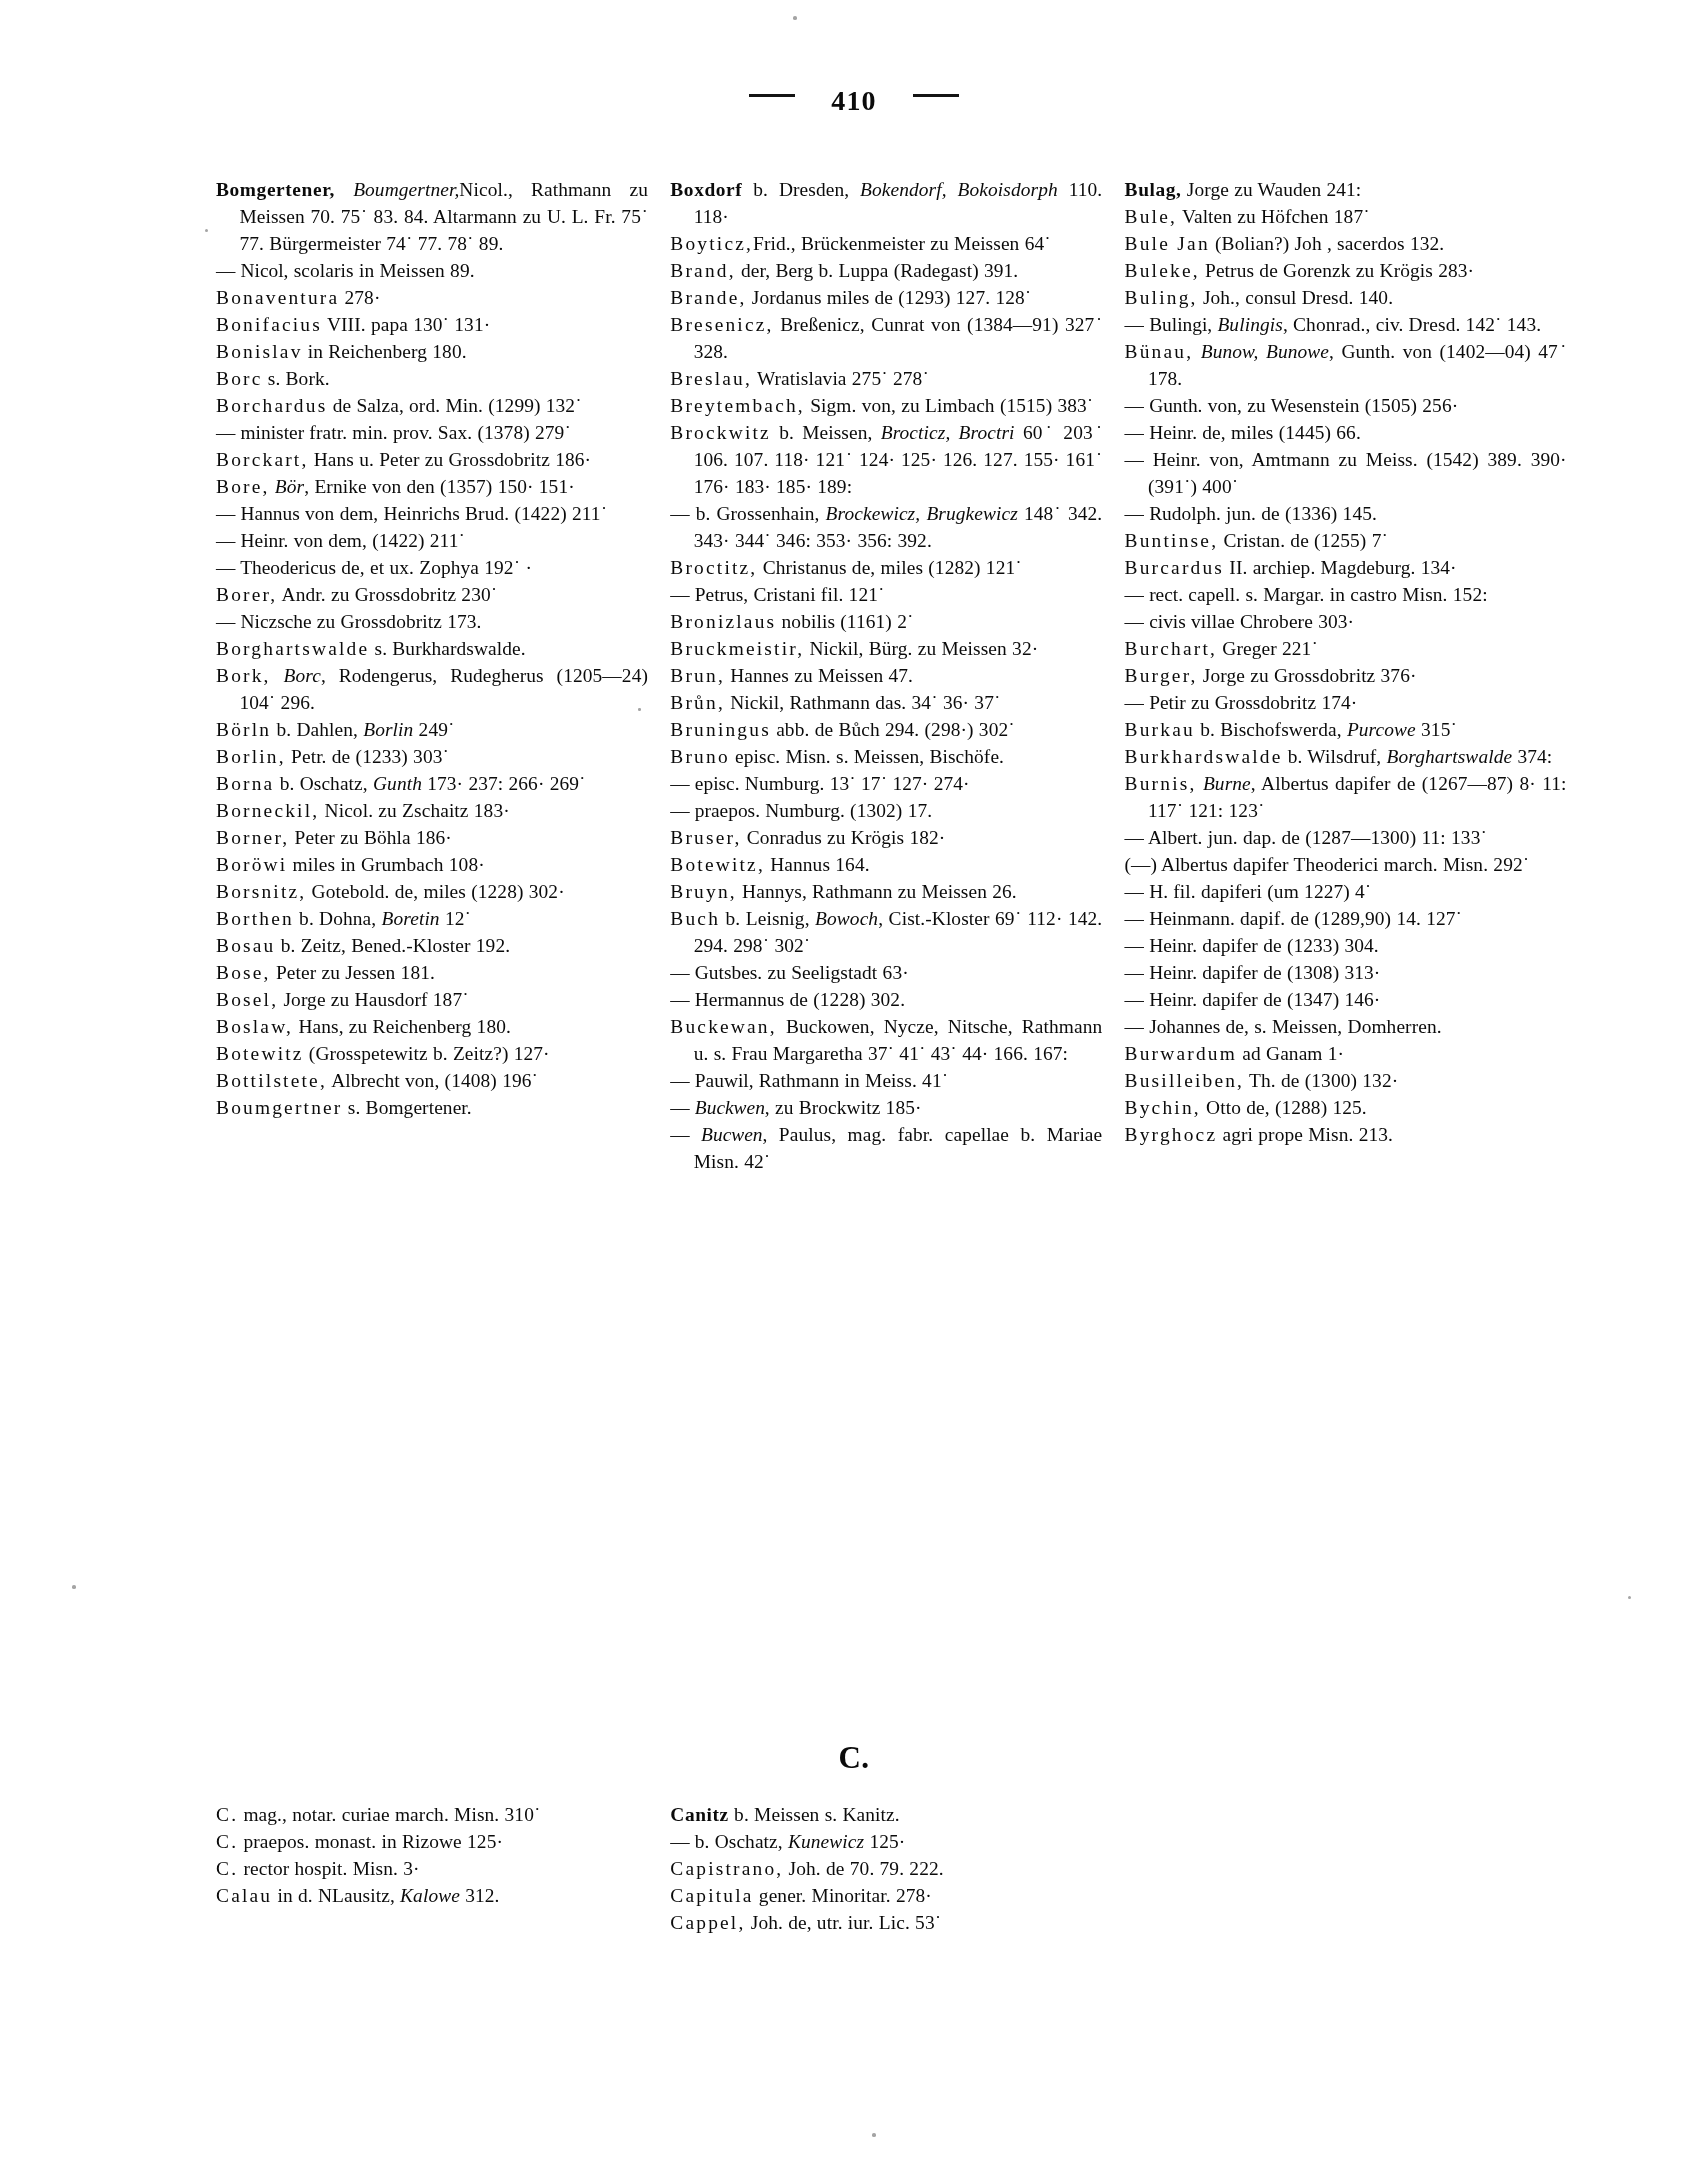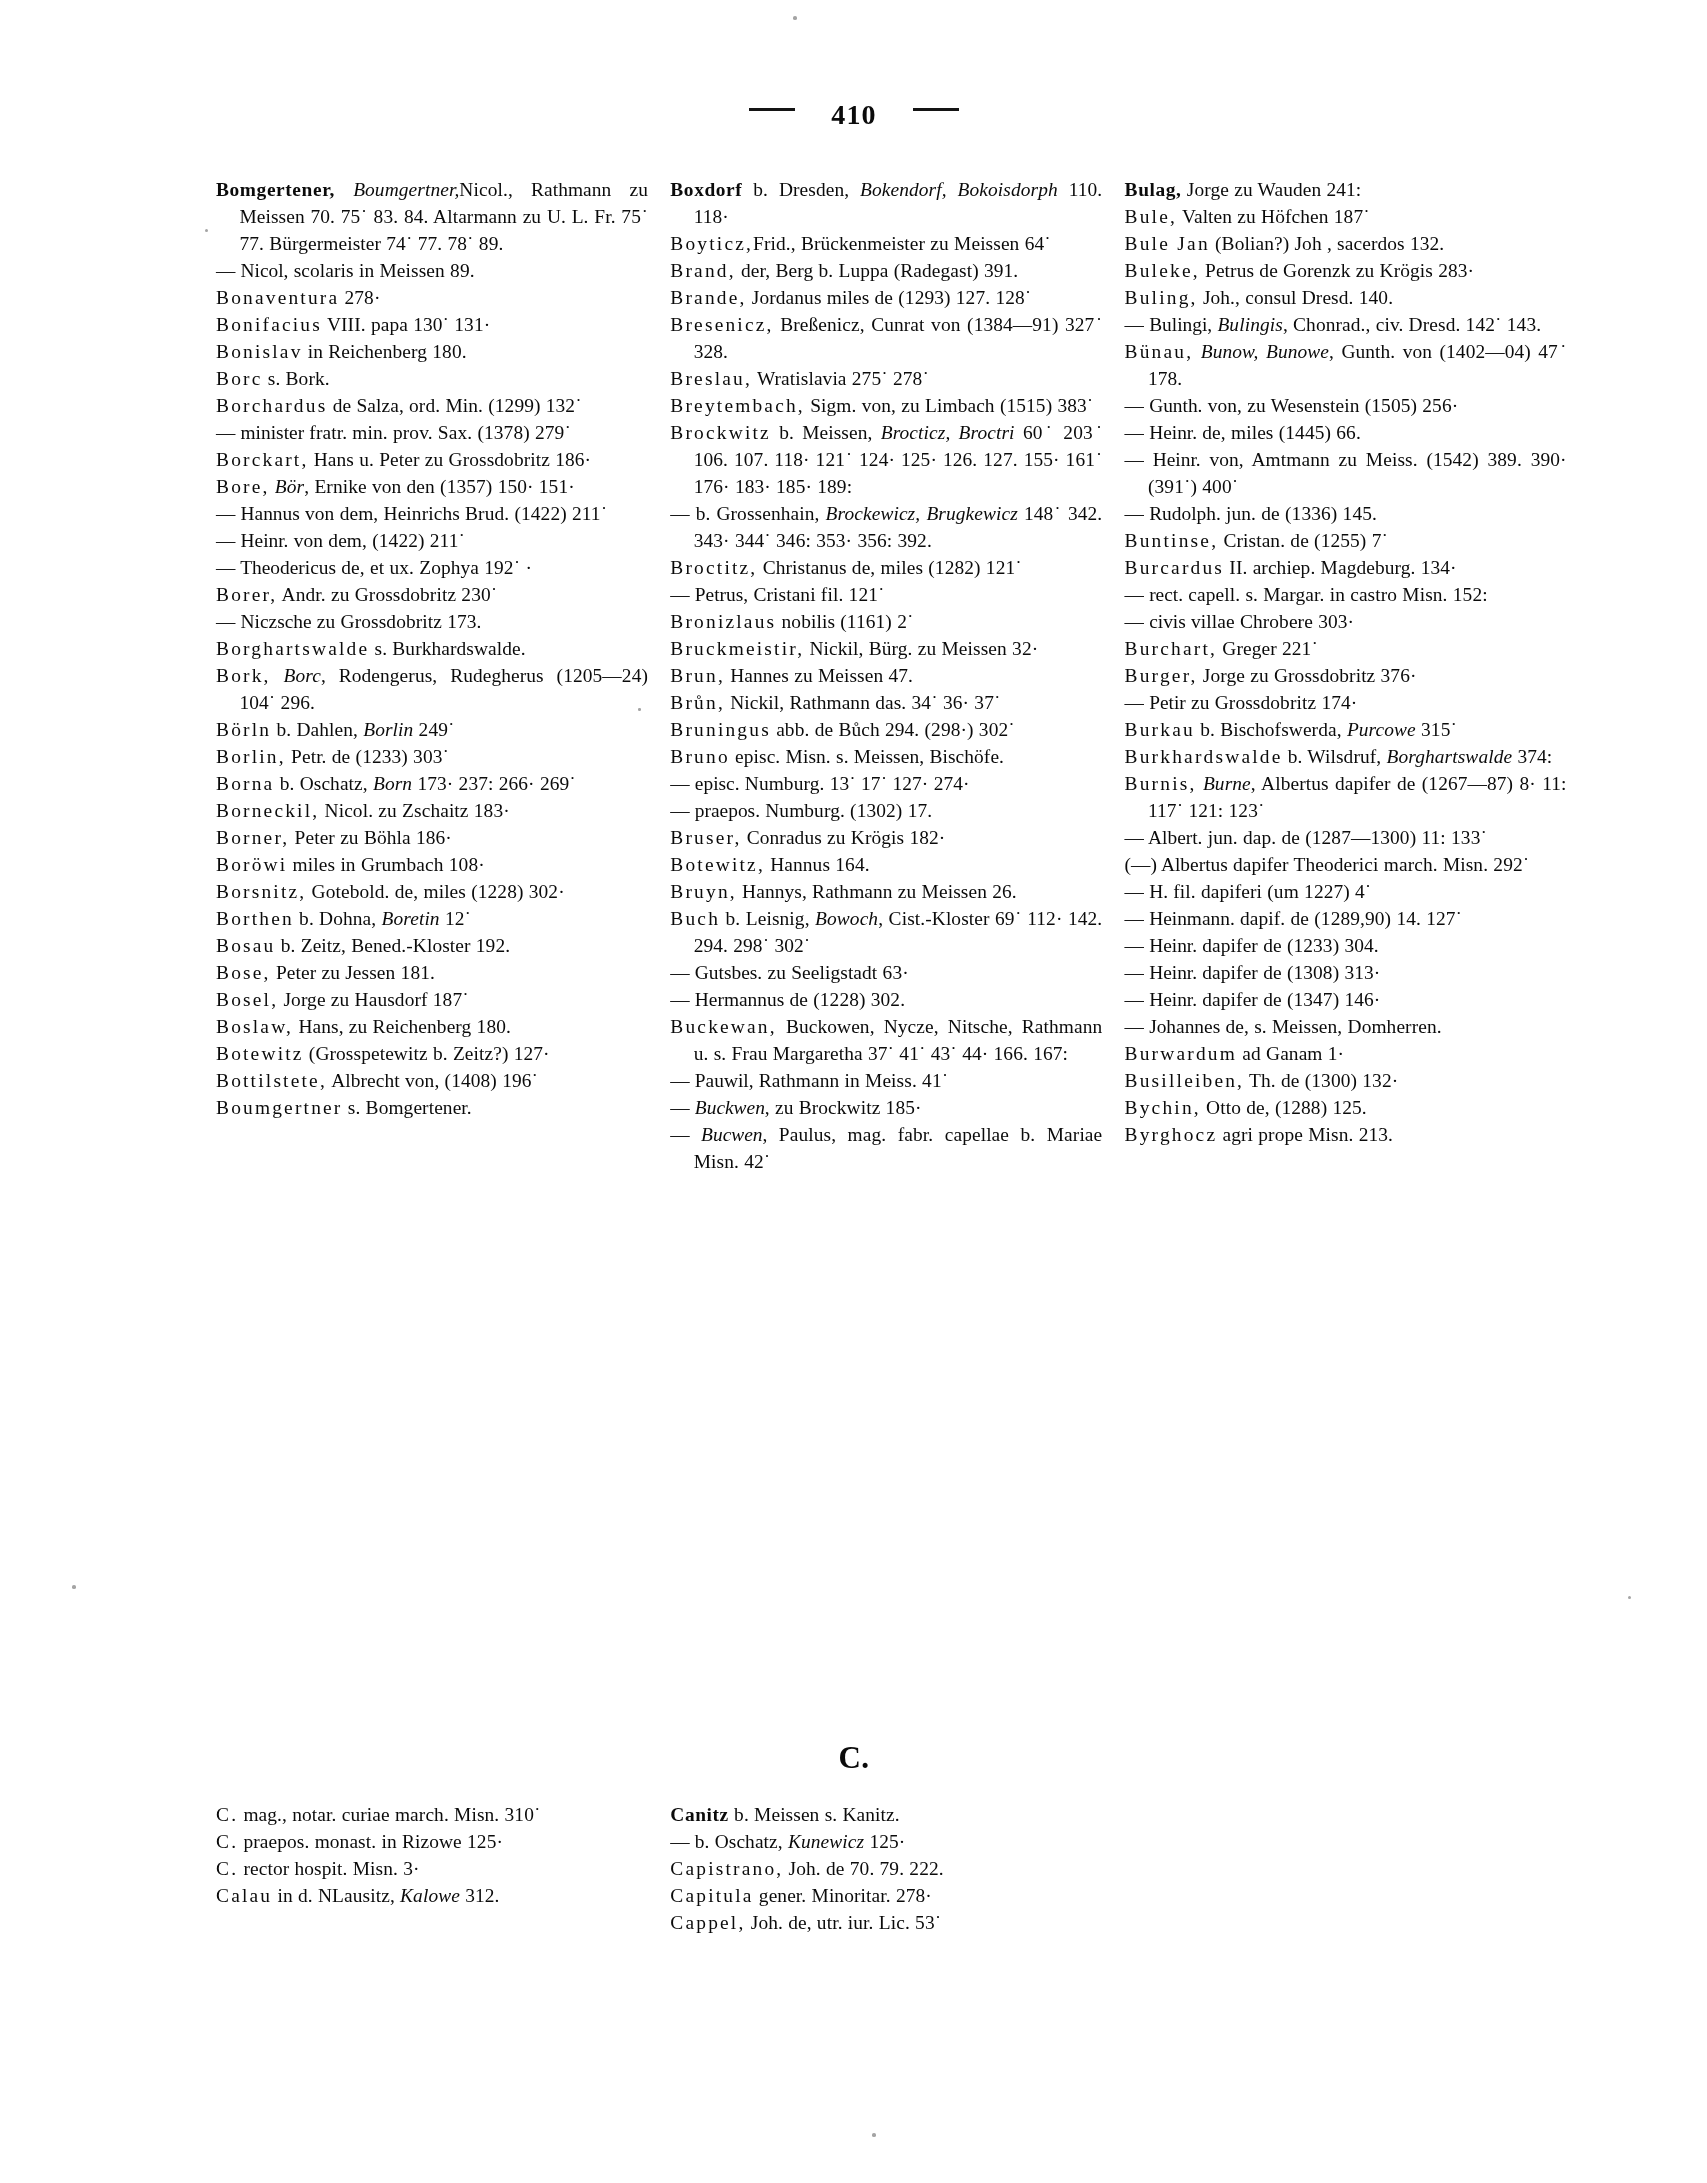--- a/index.html
+++ b/index.html
@@ -19,21 +19,21 @@
     position: absolute;
     left: 0; top: 0;
     width: 1708px;
     height: 2183px;
   }
 
   
   .runhead {
     position: absolute;
     left: 0;
-    top: 99px;
+    top: 85px;
     width: 1708px;
     text-align: center;
     display: flex;
     justify-content: center;
     align-items: center;
     gap: 36px;
   }
   .runhead .rule {
     display: inline-block;
     width: 46px;
@@ -134,21 +134,21 @@
         <p class="entry"><span class="sp">Bore,</span><span> <i>Bör</i>, Ernike von den (1357) 150· 151·</span></p>
         <p class="entry"><span class="dash">— Hannus</span><span> von dem, Heinrichs Brud. (1422) 211˙</span></p>
         <p class="entry"><span class="dash">— Heinr.</span><span> von dem, (1422) 211˙</span></p>
         <p class="entry"><span class="dash">— Theodericus</span><span> de, et ux. Zophya 192˙ ·</span></p>
         <p class="entry"><span class="sp">Borer,</span><span> Andr. zu Grossdobritz 230˙</span></p>
         <p class="entry"><span class="dash">— Niczsche</span><span> zu Grossdobritz 173.</span></p>
         <p class="entry"><span class="sp">Borghartswalde</span><span> s. Burkhardswalde.</span></p>
         <p class="entry"><span class="sp">Bork,</span><span> <i>Borc</i>, Rodengerus, Rudegherus (1205—24) 104˙ 296.</span></p>
         <p class="entry"><span class="sp">Börln</span><span> b. Dahlen, <i>Borlin</i> 249˙</span></p>
         <p class="entry"><span class="sp">Borlin,</span><span> Petr. de (1233) 303˙</span></p>
-        <p class="entry"><span class="sp">Borna</span><span> b. Oschatz, <i>Born</i> 173· 237: 266· 269˙</span></p>
+        <p class="entry"><span class="sp">Borna</span><span> b. Oschatz, <i>Gunth</i> 173· 237: 266· 269˙</span></p>
         <p class="entry"><span class="sp">Borneckil,</span><span> Nicol. zu Zschaitz 183·</span></p>
         <p class="entry"><span class="sp">Borner,</span><span> Peter zu Böhla 186·</span></p>
         <p class="entry"><span class="sp">Boröwi</span><span> miles in Grumbach 108·</span></p>
         <p class="entry"><span class="sp">Borsnitz,</span><span> Gotebold. de, miles (1228) 302·</span></p>
         <p class="entry"><span class="sp">Borthen</span><span> b. Dohna, <i>Boretin</i> 12˙</span></p>
         <p class="entry"><span class="sp">Bosau</span><span> b. Zeitz, Bened.-Kloster 192.</span></p>
         <p class="entry"><span class="sp">Bose,</span><span> Peter zu Jessen 181.</span></p>
         <p class="entry"><span class="sp">Bosel,</span><span> Jorge zu Hausdorf 187˙</span></p>
         <p class="entry"><span class="sp">Boslaw,</span><span> Hans, zu Reichenberg 180.</span></p>
         <p class="entry"><span class="sp">Botewitz</span><span> (Grosspetewitz b. Zeitz?) 127·</span></p>

